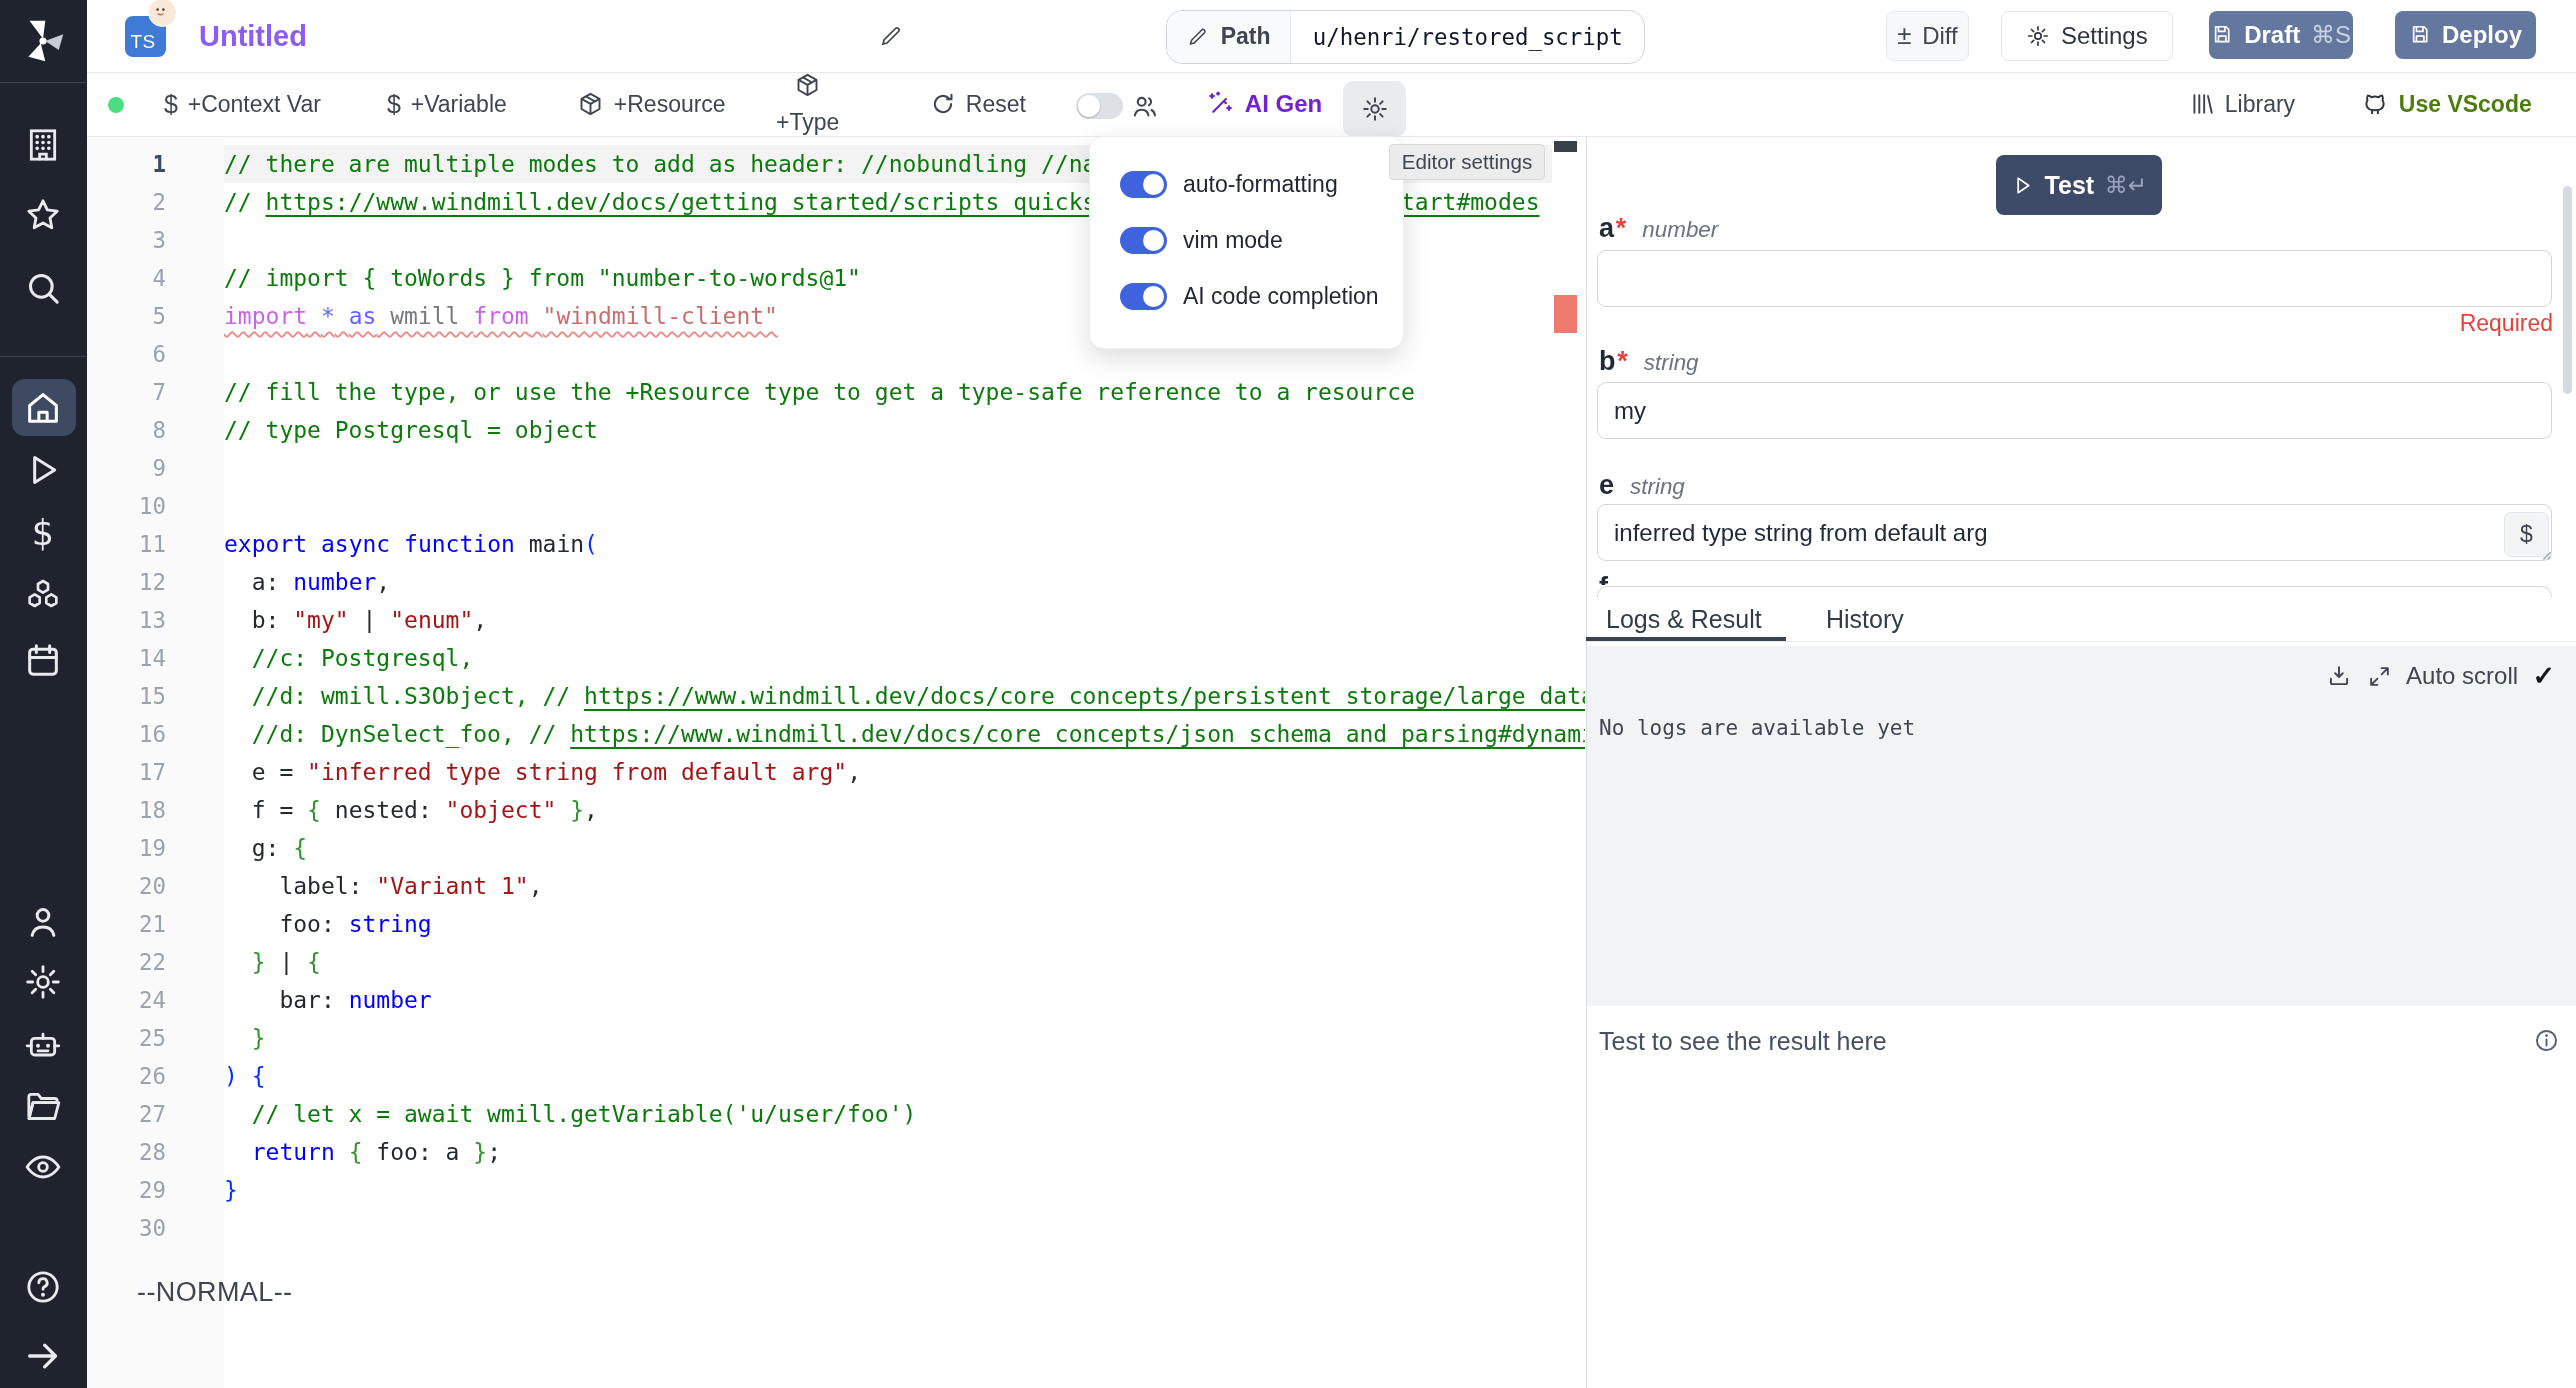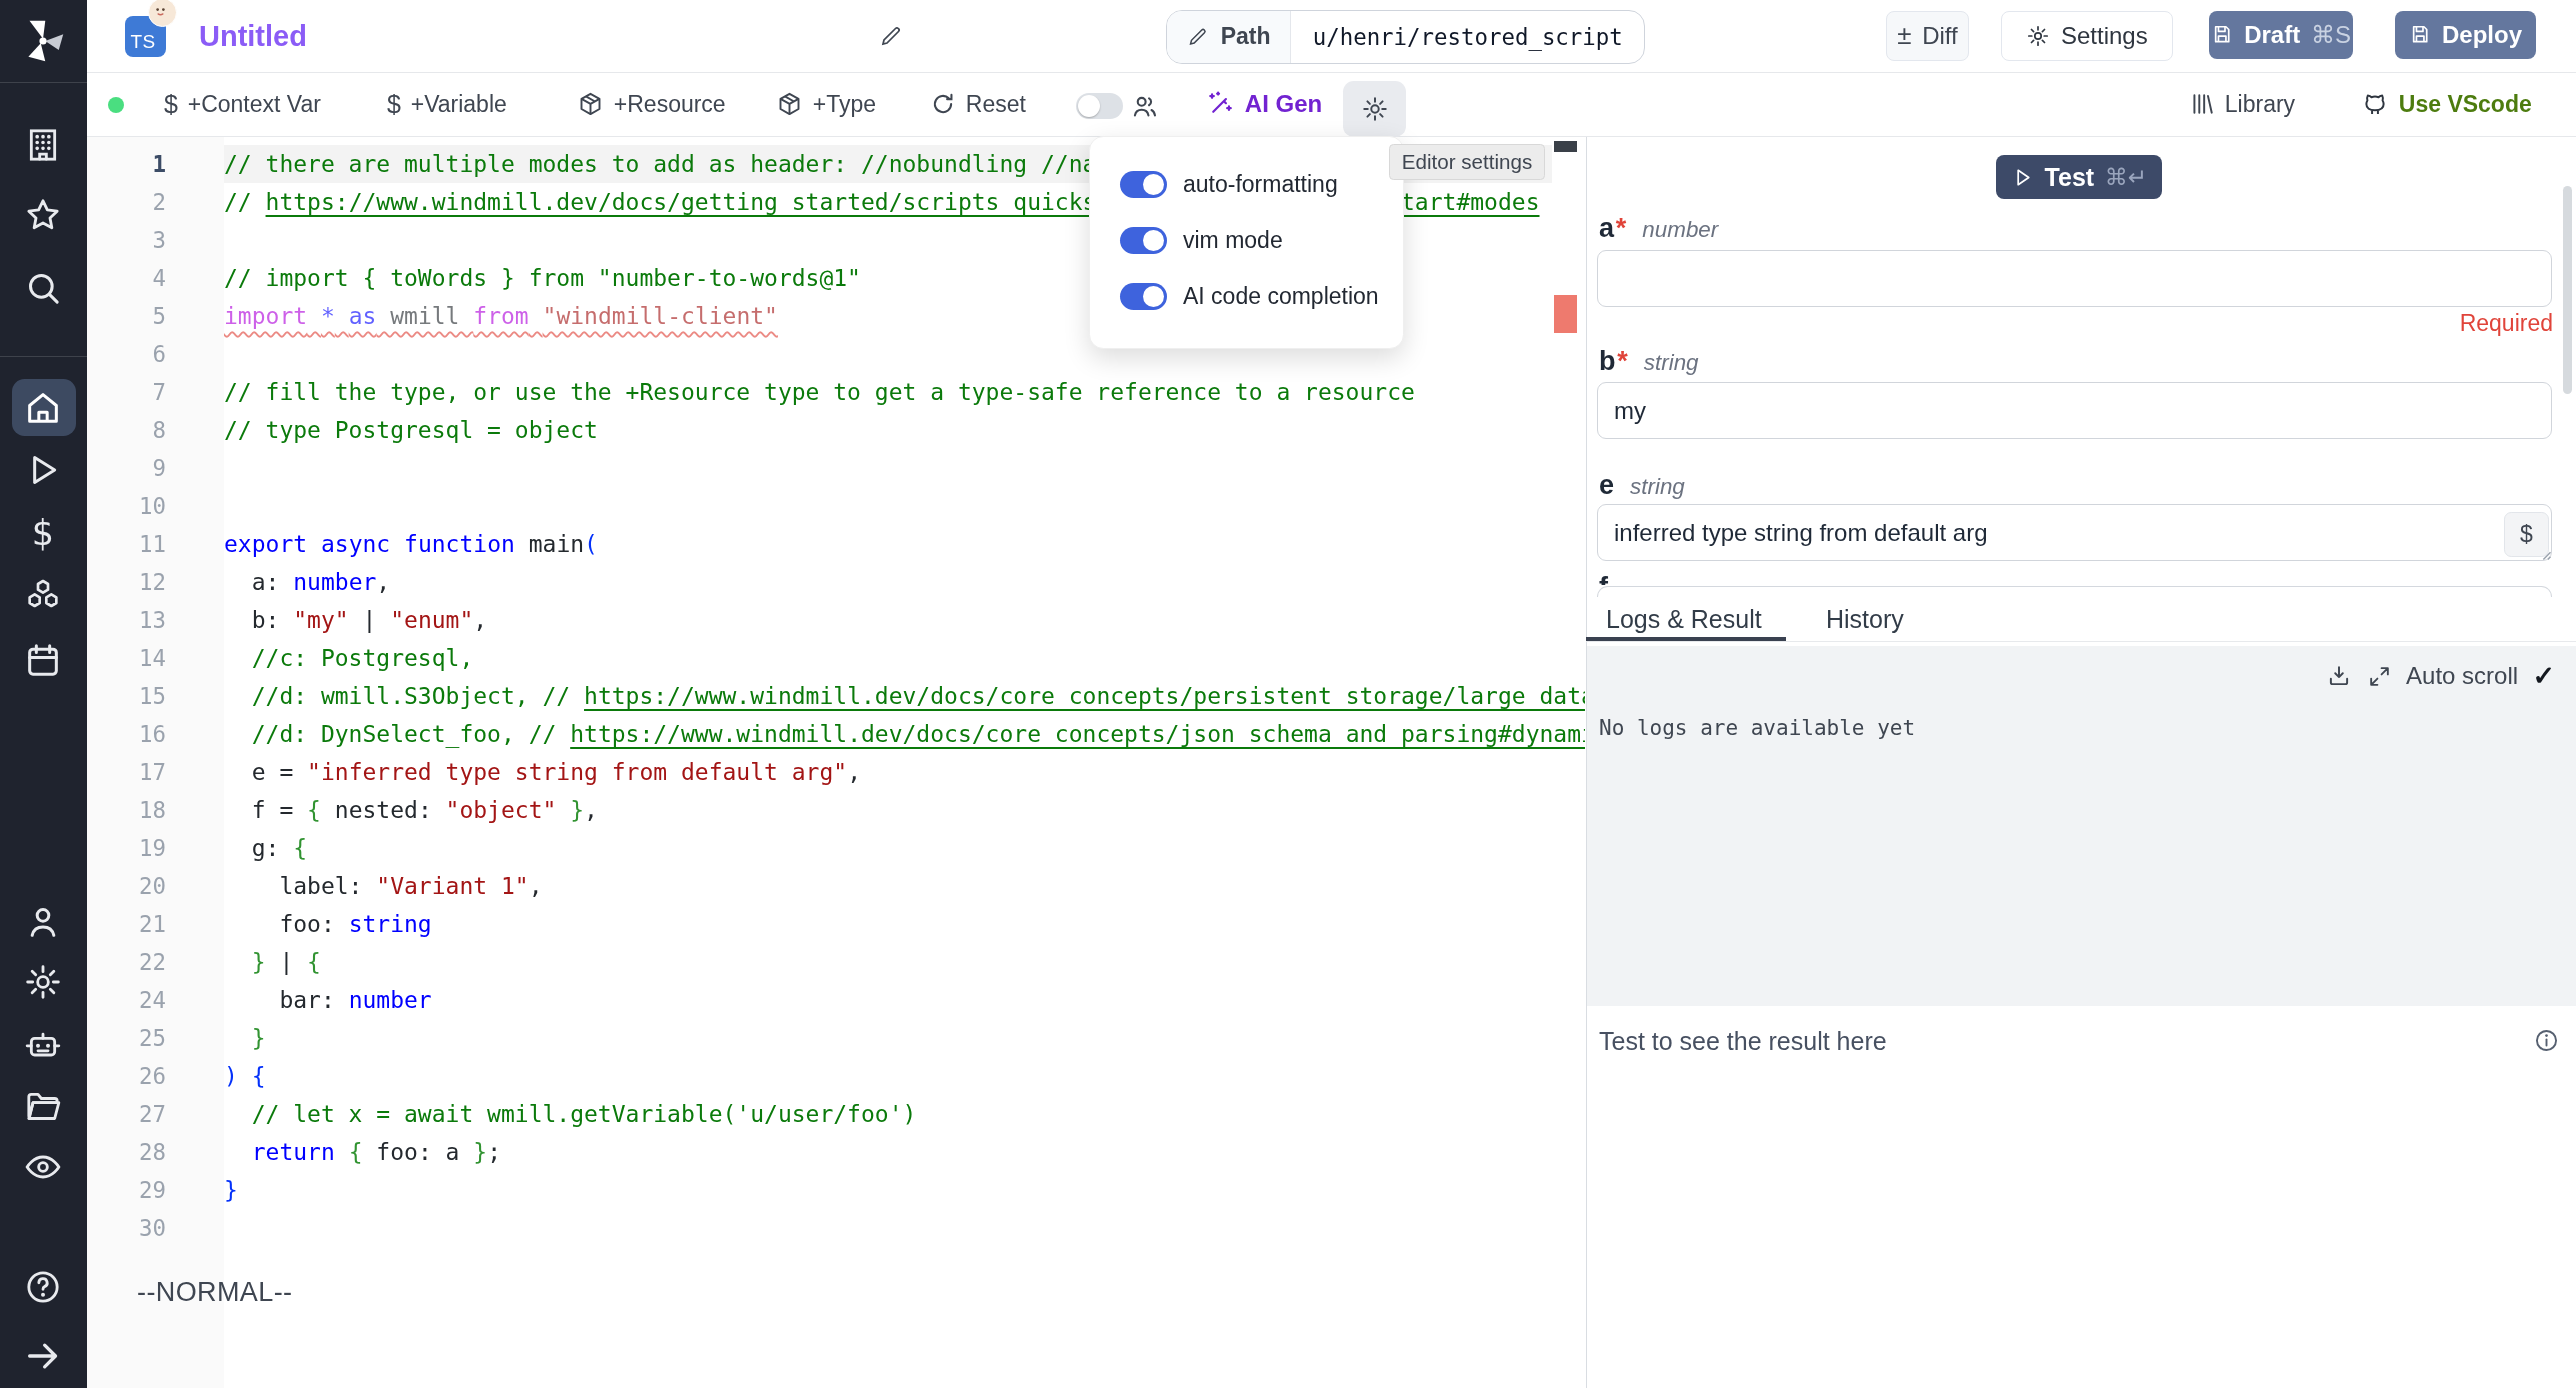--- a/index.html
+++ b/index.html
@@ -74,21 +74,21 @@
             border:0.9px solid #efefef;box-shadow:0 9px 27px rgba(0,0,0,.14);z-index:40;padding:27px 0 0 30px;box-sizing:border-box;}
   .dd-row{display:flex;align-items:center;gap:16px;height:41px;margin-bottom:15px;}
   .dd-label{font-size:23px;color:#222832;}
   .toggle-on{width:47px;height:27px;border-radius:14.3px;background:#3e63dd;position:relative;flex:none;}
   .toggle-on .knob{position:absolute;right:2.7px;top:2.7px;width:21.5px;height:21.5px;border-radius:50%;background:#fff;}
   .tooltip{position:absolute;left:1389px;top:144px;width:154px;height:34px;background:#ececec;border:0.9px solid #d8d8d8;
            border-radius:4.5px;display:flex;align-items:center;justify-content:center;font-size:20.6px;color:#3f4651;z-index:45;}
 
   
   .rpanel-bg{position:absolute;left:1586px;top:137px;width:990px;height:1251px;background:#fff;border-left:0.9px solid #d9dde2;box-sizing:border-box;}
-  .test-btn{position:absolute;left:1996px;top:155px;width:166px;height:44px;background:#3d4a68;border-radius:8px;
+  .test-btn{position:absolute;left:1996px;top:155px;width:166px;height:60px;background:#3d4a68;border-radius:8px;
             display:flex;align-items:center;justify-content:center;gap:10.7px;color:#fff;font-size:25px;font-weight:700;}
   .test-kbd{color:#9aa5bd;font-weight:400;font-size:23px;}
   .fld-label{position:absolute;display:flex;align-items:baseline;font-size:27px;font-weight:700;color:#1f2937;}
   .fld-star{color:#e0443a;margin-left:1.8px;}
   .fld-type{font-style:italic;font-weight:400;font-size:22.4px;color:#6b7280;margin-left:16px;}
   .fld-input{position:absolute;left:1597px;width:955px;height:57px;border:0.9px solid #d1d5db;border-radius:9px;
              background:#fff;font-size:24px;color:#1f2937;padding:0 16px;box-sizing:border-box;
              font-family:"Liberation Sans",sans-serif;outline:none;}
   .required{position:absolute;left:2326px;top:310px;width:227px;text-align:right;font-size:23px;color:#e0443a;}
   .dollar-btn{position:absolute;left:2504px;top:512px;width:43px;height:43px;background:#f3f4f6;border:0.9px solid #e2e5ea;
@@ -300,21 +300,21 @@
   </div>
   <div class="tb-item" style="left:577px;">
     <span>
       <svg viewBox="0 0 24 24" width="27" height="27" fill="none" stroke="#3f4651" stroke-width="1.7" stroke-linejoin="round">
           <path d="M12 2.5l8 4.5v9l-8 4.5L4 16V7z"></path>
           <path d="M4 7l8 4.5L20 7M12 11.5V20.5M8 4.8l8 4.5"></path>
         </svg>
     </span>
     <span>+Resource</span>
   </div>
-  <div class="tb-item" style="left:776px;">
+  <div class="tb-item" style="left:776px;flex-direction:column;">
     <span>
       <svg viewBox="0 0 24 24" width="27" height="27" fill="none" stroke="#3f4651" stroke-width="1.7" stroke-linejoin="round">
           <path d="M12 2.5l8 4.5v9l-8 4.5L4 16V7z"></path>
           <path d="M4 7l8 4.5L20 7M12 11.5V20.5M8 4.8l8 4.5"></path>
         </svg>
     </span>
     <span>+Type</span>
   </div>
   <div class="tb-item" style="left:930px;">
     <span>

